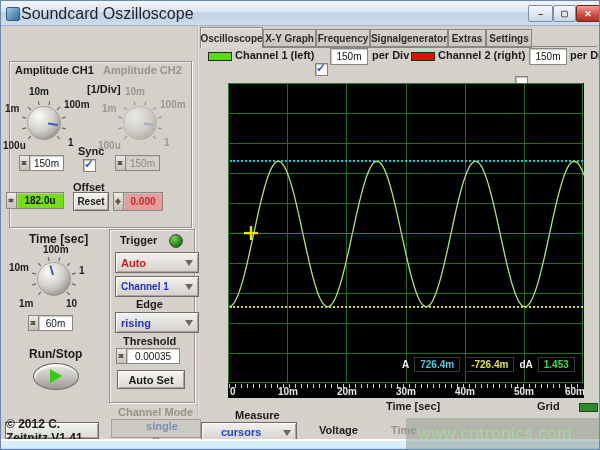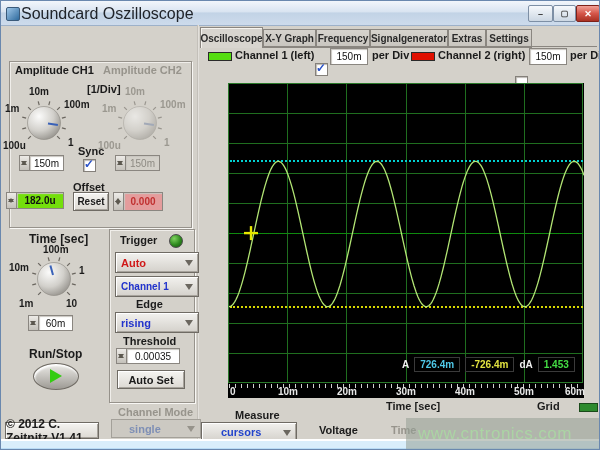--- a/index.html
+++ b/index.html
@@ -27,21 +27,21 @@
   
   .btn{background:linear-gradient(180deg,#f5f4f1,#dcd9d3);border:1px solid #6f6b64;
     box-shadow:inset 1px 1px 0 #ffffff,inset -1px -1px 0 #a7a39c;
     display:flex;align-items:center;justify-content:center;
     font-weight:bold;font-size:11px;color:#1b1b1b;}
   .dd{background:linear-gradient(180deg,#f2f1ee,#d4d1cb);border:1px solid #6f6b64;
     box-shadow:inset 1px 1px 0 #ffffff,inset -1px -1px 0 #a7a39c;
     display:flex;align-items:center;justify-content:space-between;
     padding:0 5px;font-weight:bold;font-size:11px;}
   .dd .dda{width:0;height:0;border:4px solid transparent;border-top:6px solid #6b675f;margin-top:5px;}
-  .dd.disabled{background:#ccc9c2;box-shadow:none;border-color:#a3a099;color:#7e8fb5;}
+  .dd.disabled{background:#ccc9c2;box-shadow:none;border-color:#a3a099;color:#7e8fb5;flex-direction:column;}
   .dd.disabled .dda{border-top-color:#96938b;}
   .field{background:#fff;border:1px solid #8a8680;box-shadow:inset 1px 1px 1px #c9c6c0;
     font-size:10px;color:#111;display:flex;align-items:center;justify-content:center;}
   .field.dim{background:#d3d0c9;color:#8d8a83;}
   .spin{width:9px;background:linear-gradient(180deg,#eceae6,#c4c1ba);border:1px solid #8a8680;
     border-right:none;position:relative;}
   .spin::before{content:"";position:absolute;left:1px;top:2px;width:0;height:0;
     border:3px solid transparent;border-bottom:4px solid #5c584f;}
   .spin::after{content:"";position:absolute;left:1px;bottom:2px;width:0;height:0;
     border:3px solid transparent;border-top:4px solid #5c584f;}

